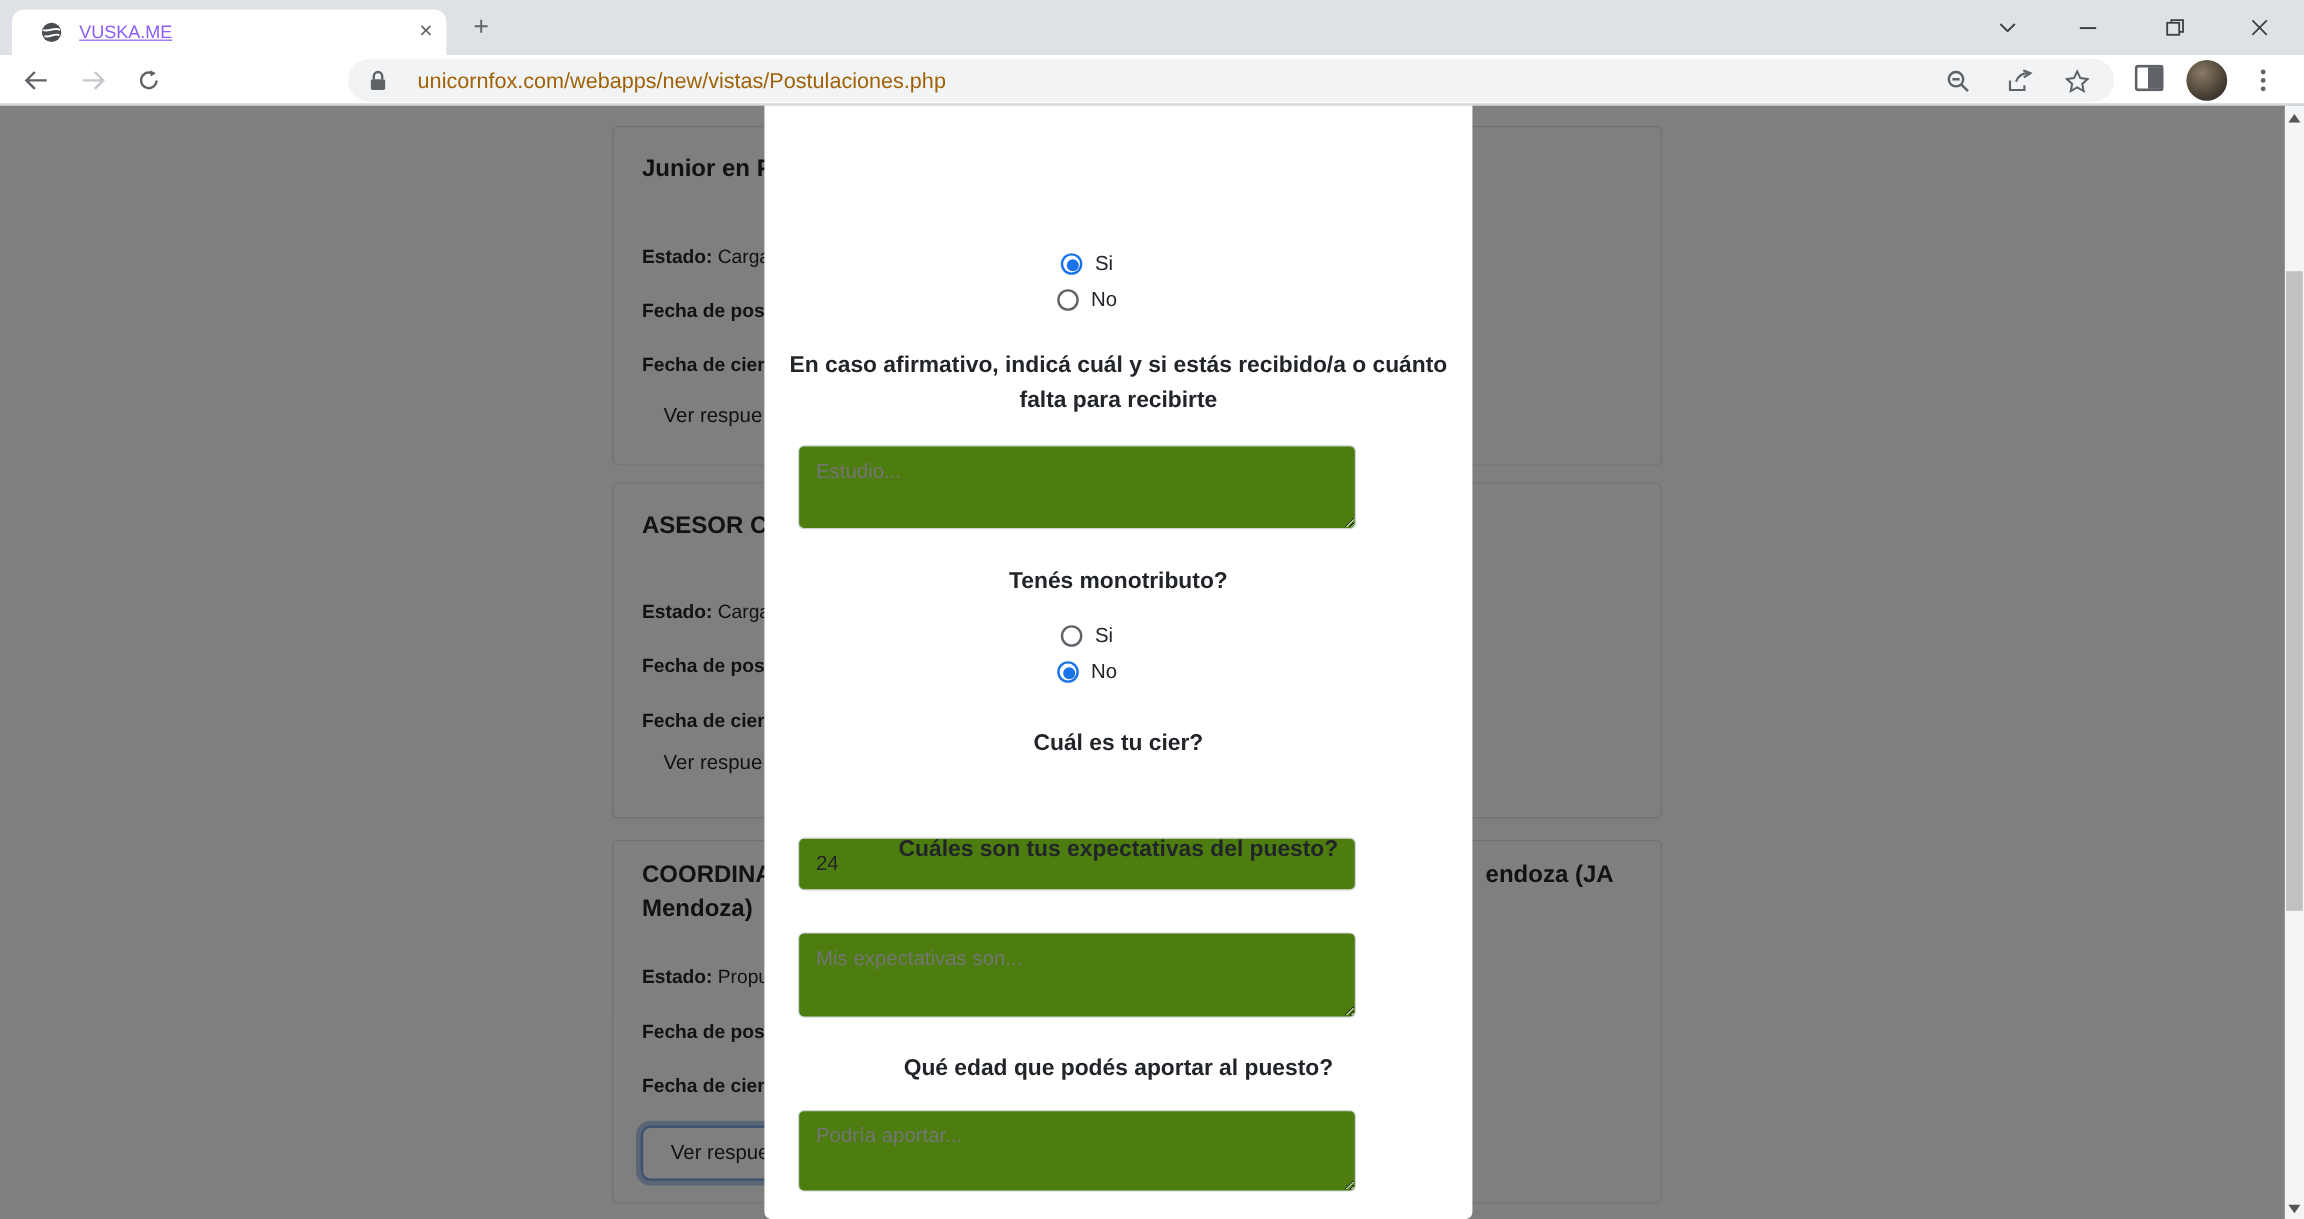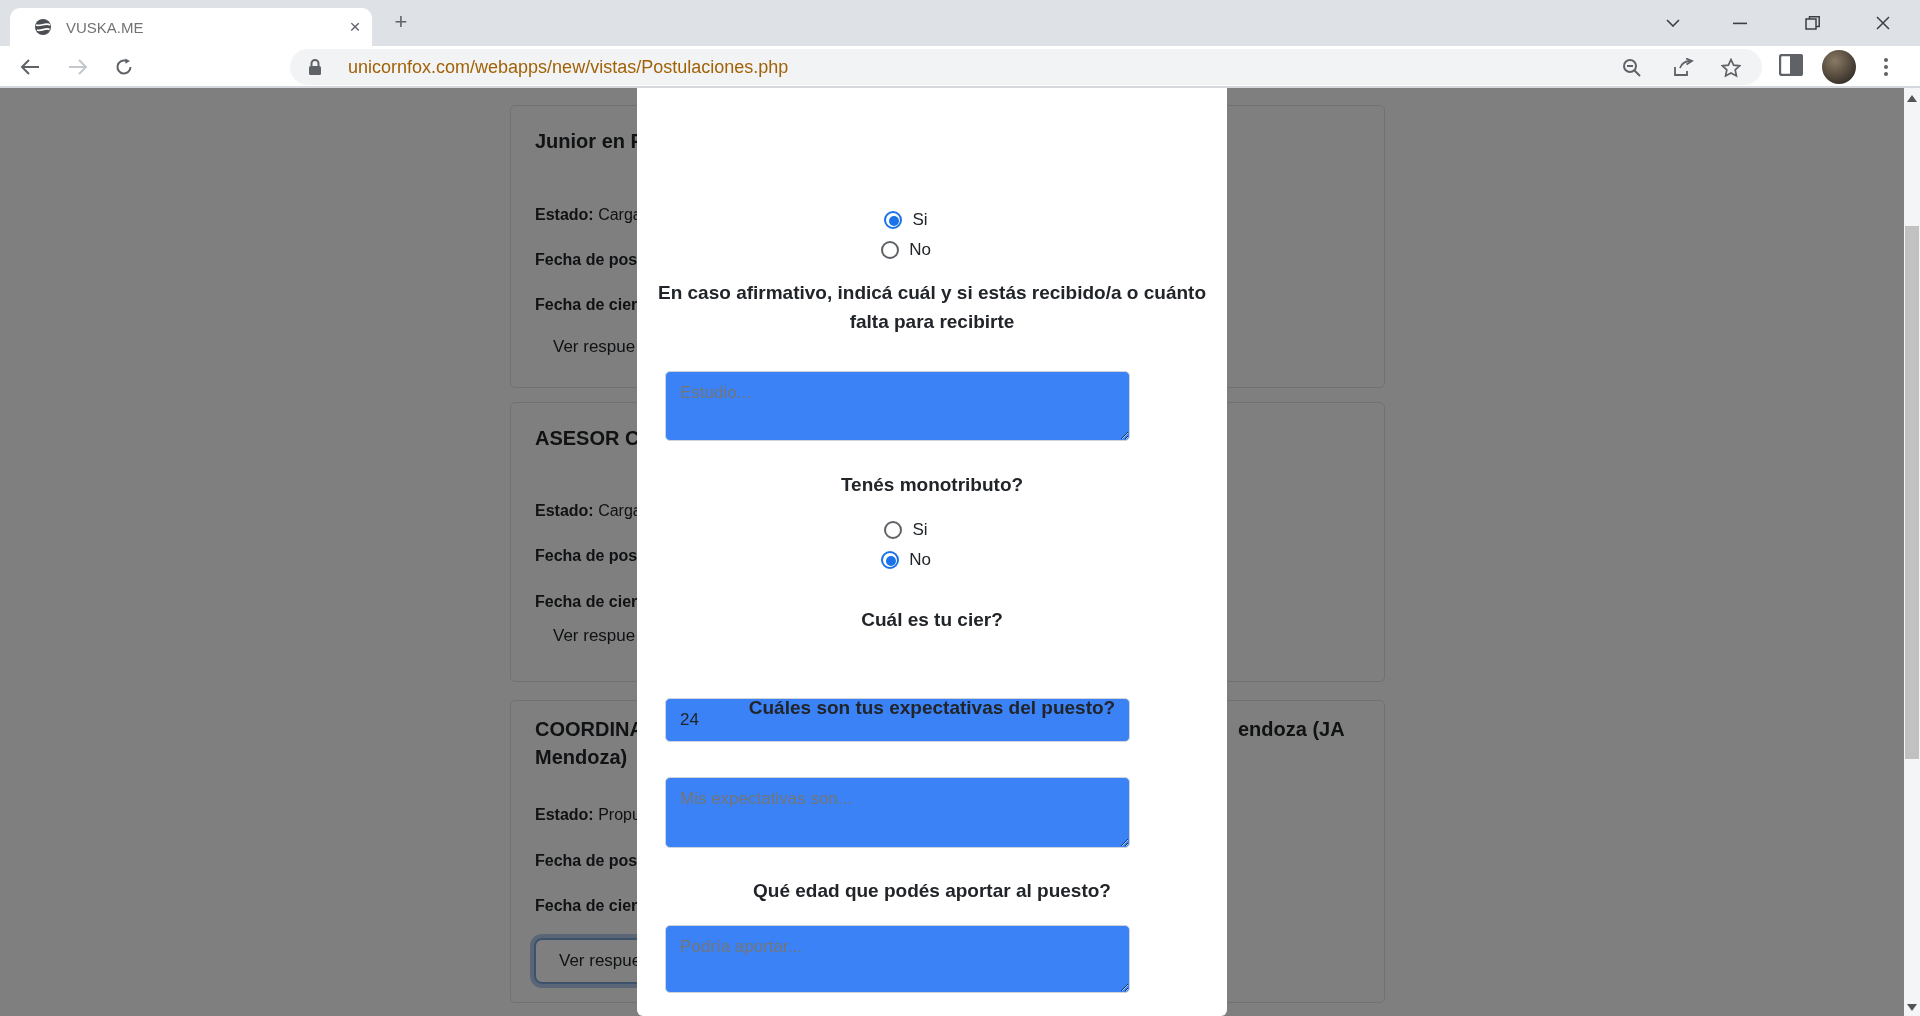--- a/index.html
+++ b/index.html
@@ -3,21 +3,21 @@
 <meta charset="utf-8">
 <style>
   html,body{margin:0;padding:0;background:#000;}
   *{box-sizing:border-box;font-family:"Liberation Sans",sans-serif;}
   #frame{position:relative;width:1920px;height:1016px;overflow:hidden;background:#fff;}
 
   
   #tabbar{position:absolute;left:0;top:0;width:1920px;height:46px;background:#dee1e6;}
   #tab{position:absolute;left:10px;top:8px;width:362px;height:38px;background:#fff;border-radius:10px 10px 0 0;}
   .favicon{position:absolute;left:24px;top:10px;width:18px;height:18px;}
-  #tab-title{position:absolute;left:56px;top:11px;font-size:15px;color:#737373;}
+  #tab-title{position:absolute;left:56px;top:11px;font-size:15px;color:#8b5cf6;text-decoration:underline;}
   #tab-close{position:absolute;left:334px;top:8px;width:22px;height:22px;font-size:19px;color:#5f6368;text-align:center;line-height:22px;cursor:default;}
   #newtab{position:absolute;left:388px;top:10px;width:26px;height:26px;font-size:22px;color:#5f6368;text-align:center;line-height:24px;}
   .winbtn{position:absolute;top:10px;width:30px;height:26px;display:flex;align-items:center;justify-content:center;}
   
   #toolbar{position:absolute;left:0;top:46px;width:1920px;height:42px;background:#fff;border-bottom:2px solid #d5d8dc;}
   .navbtn{position:absolute;top:5px;width:32px;height:32px;display:flex;align-items:center;justify-content:center;border-radius:16px;}
   #omnibox{position:absolute;left:290px;top:3px;width:1472px;height:36px;background:#f1f3f4;border-radius:18px;}
   #lock{position:absolute;left:18px;top:9px;}
   #url-text{position:absolute;left:58px;top:8px;font-size:18px;color:#a16207;white-space:nowrap;}
   .boxicon{position:absolute;top:4px;width:30px;height:30px;display:flex;align-items:center;justify-content:center;}
@@ -40,21 +40,21 @@
 
   
   #modal{position:absolute;left:637px;top:88px;width:590px;height:928px;background:#fff;border-radius:0 0 6px 6px;}
   .q{position:absolute;left:0;width:590px;text-align:center;font-weight:bold;font-size:19px;color:#212529;line-height:29px;}
   .q>span{display:inline-block;max-width:560px;}
   .radio-row{position:absolute;left:0;width:590px;height:24px;display:flex;justify-content:center;align-items:center;gap:10px;transform:translateX(-26px);}
   .radio{width:18px;height:18px;border-radius:50%;border:2px solid #5f6368;position:relative;background:#fff;flex:0 0 auto;}
   .radio.sel{border-color:#1a73e8;}
   .radio.sel::after{content:"";position:absolute;left:3px;top:3px;width:10px;height:10px;border-radius:50%;background:#1a73e8;}
   .radio-label{font-size:17px;color:#212529;}
-  .field{position:absolute;left:28px;width:465px;border:1px solid #ced4da;border-radius:5px;font-size:17px;color:#212529;padding:10px 14px;background:#3b82f6;}
+  .field{position:absolute;left:28px;width:465px;border:1px solid #ced4da;border-radius:5px;font-size:17px;color:#212529;padding:10px 14px;background:#4d7c0f;}
   textarea.field{resize:both;line-height:22px;}
   .field::placeholder{color:#757575;opacity:1;}
   input.field{height:44px;}
 
   
   #scrollbar{position:absolute;right:0;top:88px;width:16px;height:928px;background:#f4f5f6;}
   #sb-thumb{position:absolute;left:1px;top:138px;width:14px;height:533px;background:#c1c1c1;}
   .sb-arrow{position:absolute;left:3px;width:0;height:0;border-left:5px solid transparent;border-right:5px solid transparent;}
   #sb-up{top:7px;border-bottom:7px solid #555;}
   #sb-down{bottom:5px;border-top:7px solid #555;}
@@ -196,21 +196,21 @@
 
     <div class="radio-row" style="top:120px;">
       <span class="radio sel"></span>
       <span class="radio-label">Si</span>
     </div>
     <div class="radio-row" style="top:150px;">
       <span class="radio"></span>
       <span class="radio-label">No</span>
     </div>
 
-    <div class="q" style="top:190px;text-align:center;"><span>En caso afirmativo, indicá cuál y si estás recibido/a o cuánto falta para recibirte</span></div>
+    <div class="q" style="top:202px;text-align:center;"><span>En caso afirmativo, indicá cuál y si estás recibido/a o cuánto falta para recibirte</span></div>
     <textarea class="field" style="top: 283px; height: 70px;" placeholder="Estudio..."></textarea>
 
     <div class="q" style="top:382px;"><span>Tenés monotributo?</span></div>
     <div class="radio-row" style="top:430px;">
       <span class="radio"></span>
       <span class="radio-label">Si</span>
     </div>
     <div class="radio-row" style="top:460px;">
       <span class="radio sel"></span>
       <span class="radio-label">No</span>

